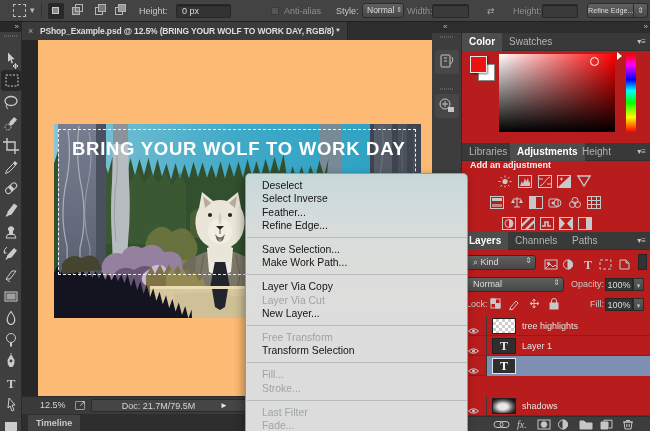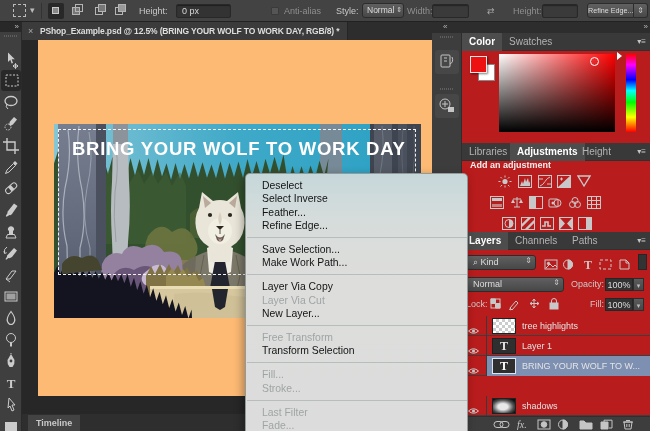--- a/index.html
+++ b/index.html
@@ -241,20 +241,27 @@
         </svg></div>
       <div class="tool" style="top:377.7px"><svg width="22" height="21" viewBox="0 0 22 21">
           <rect x="5" y="6" width="12" height="9" fill="#cbcbcb"></rect>
         </svg></div>
     </div>
 
   <div id="tabrow" class="abs">
     <div id="doctab"><span class="x">×</span>PShop_Example.psd @ 12.5% (BRING YOUR WOLF TO WORK DAY, RGB/8) *</div>
   </div>
 
+  <div id="statusbar" class="abs">
+    <div class="abs" style="left:18px;top:0;line-height:17px;">12.5%</div>
+    <div class="abs" style="left:53px;top:4px;width:10px;height:9px;border:1px solid #999;border-radius:1px;"></div>
+    <div class="abs" style="left:57px;top:2px;color:#ccc;font-size:8px;">↗</div>
+    <div id="docbox">Doc: 21.7M/79.5M</div>
+    <div class="abs" style="left:198px;top:4px;color:#e8e8e8;font-size:8px;">►</div>
+  </div>
   <div id="timeline" class="abs">
       <div id="tltab">Timeline</div>
     </div>
 
   <div id="topstrip" class="abs">
       <span style="position:absolute;left:11px;">«</span>
       <span style="position:absolute;right:2px;">»</span>
     </div>
   <div id="dock" class="abs">
     <div class="abs" style="left:8px;top:3px;width:14px;height:2px;background:repeating-linear-gradient(90deg,#5e5e5e 0 1px,transparent 1px 2px);"></div>
@@ -420,21 +427,20 @@
         <div class="nm">Layer 1</div>
       </div>
       <div class="lrow" style="top:323px;">
         <div class="eye"><svg width="11" height="8">
             <path d="M0.5 4 Q5.5 -0.5 10.5 4 Q5.5 8.5 0.5 4z" fill="none" stroke="#c8c8c8"></path>
             <circle cx="5.5" cy="4" r="1.6" fill="#c8c8c8"></circle>
           </svg></div>
         <div class="abs" style="left:25px;top:0;width:163px;height:20px;background:#7e90b2;"></div>
         <div class="abs" style="left:24px;top:0;width:1px;height:20px;background:#3a3a3a;"></div>
         <div class="thumb" style="color:#fff;font-size:12px;font-weight:bold;text-align:center;line-height:14px;border:1px solid #dde4f2;font-family:Liberation Serif">T</div>
-        <div class="nm">BRING YOUR WOLF TO W...</div>
       </div>
       <div class="lrow" style="top:363px;">
         <div class="eye"><svg width="11" height="8">
             <path d="M0.5 4 Q5.5 -0.5 10.5 4 Q5.5 8.5 0.5 4z" fill="none" stroke="#c8c8c8"></path>
             <circle cx="5.5" cy="4" r="1.6" fill="#c8c8c8"></circle>
           </svg></div>
         <div class="abs" style="left:24px;top:0;width:1px;height:20px;background:#3a3a3a;"></div>
         <div class="thumb" style="background:radial-gradient(ellipse at 45% 55%, #e8e8e8 0 28%, #555 60%, #111 85%);"></div>
         <div class="nm">shadows</div>
       </div>

